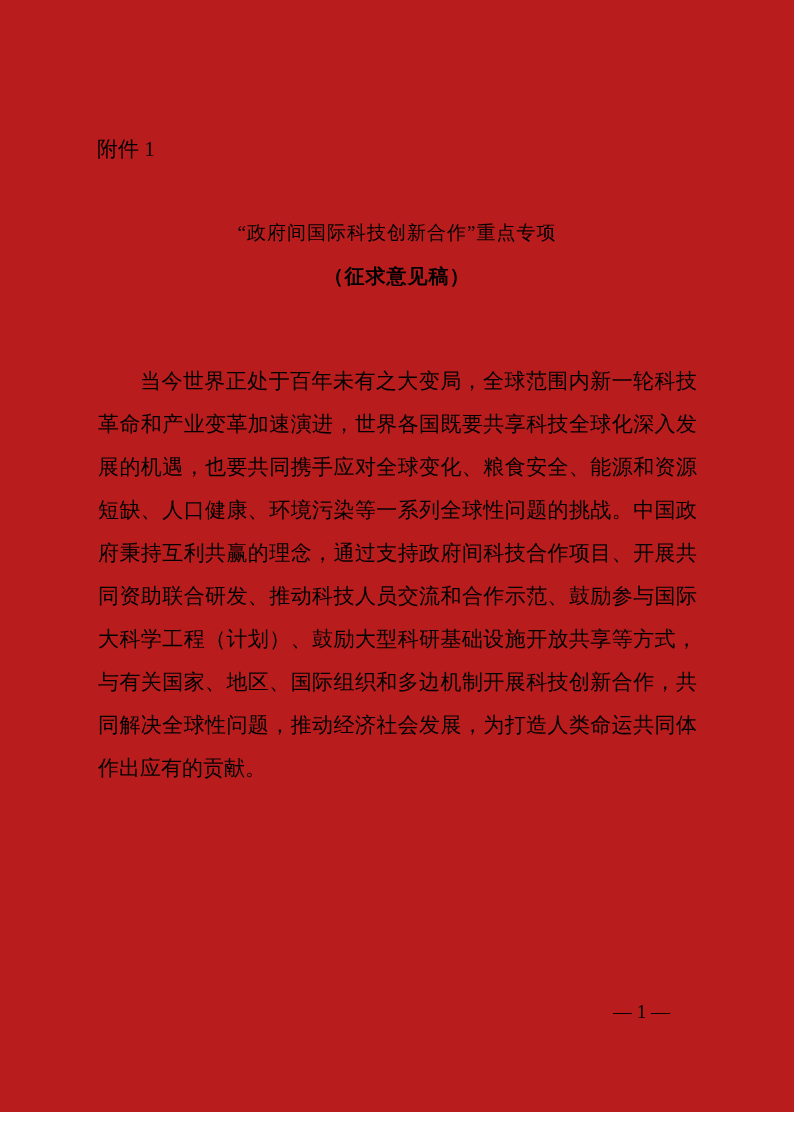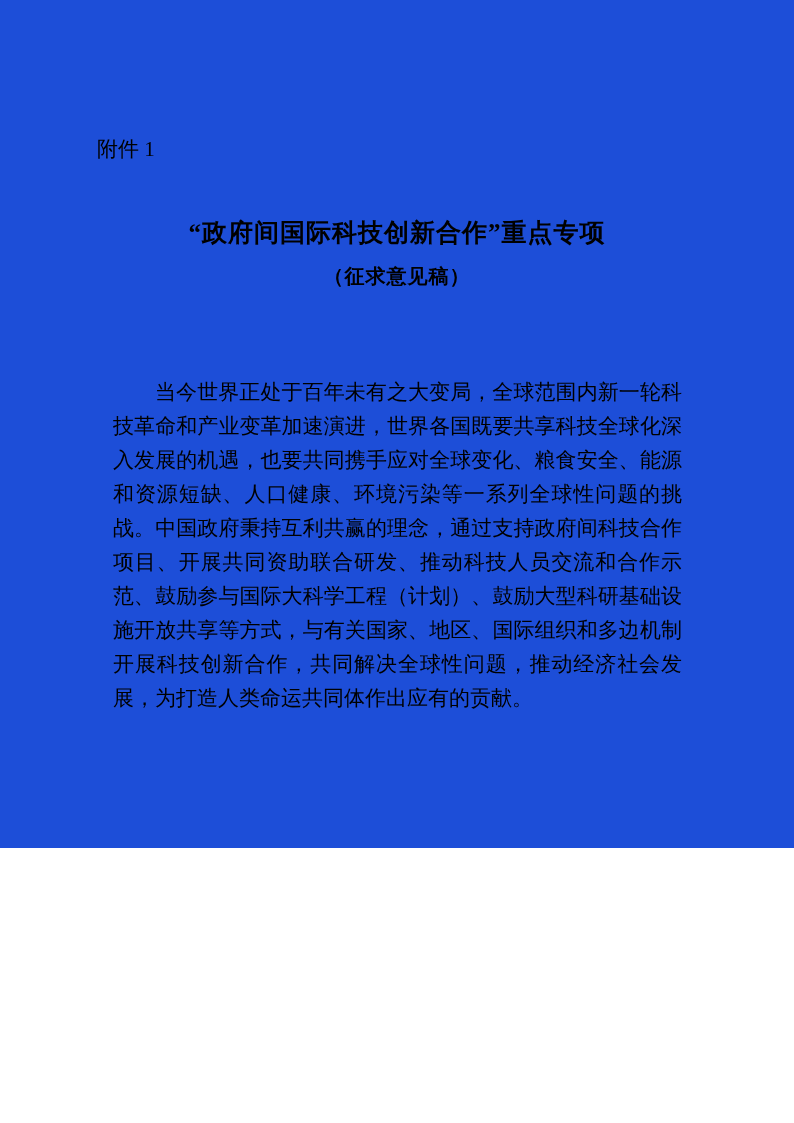--- a/index.html
+++ b/index.html
@@ -3,23 +3,23 @@
 <meta charset="utf-8">
 <style>
   html, body {
     margin: 0;
     padding: 0;
     background: #ffffff;
   }
   .page {
     position: relative;
     width: 794px;
-    height: 848px;
+    height: 1112px;
     margin: 0 auto;
-    background: #1d4ed8;
+    background: #b91c1c;
     color: #000000;
     font-family: "Liberation Serif", "DejaVu Serif", serif;
     overflow: hidden;
     box-sizing: border-box;
   }
   .attachment-label {
     position: absolute;
     left: 97px;
     top: 136px;
     font-size: 21px;
@@ -27,42 +27,42 @@
     white-space: pre;
   }
   .title-block {
     position: absolute;
     left: 0;
     top: 211px;
     width: 794px;
     text-align: center;
   }
   .title-line {
-    font-size: 25px;
-    font-weight: bold;
+    font-size: 19px;
+    font-weight: normal;
     line-height: 43px;
     letter-spacing: 1px;
   }
   .subtitle {
     margin-top: 7px;
     font-size: 20px;
     font-weight: bold;
     line-height: 30px;
     letter-spacing: 1px;
   }
   .body-text {
     position: absolute;
     left: 97px;
     top: 359px;
     width: 601px;
   }
   .body-text p {
-    margin: 16px;
+    margin: 1px;
     font-size: 21px;
-    line-height: 34px;
+    line-height: 43px;
     text-align: justify;
     text-justify: inter-ideograph;
     text-indent: 2em;
   }
   .page-number {
     position: absolute;
     top: 1000px;
     right: 124px;
     font-size: 19px;
     line-height: 24px;

